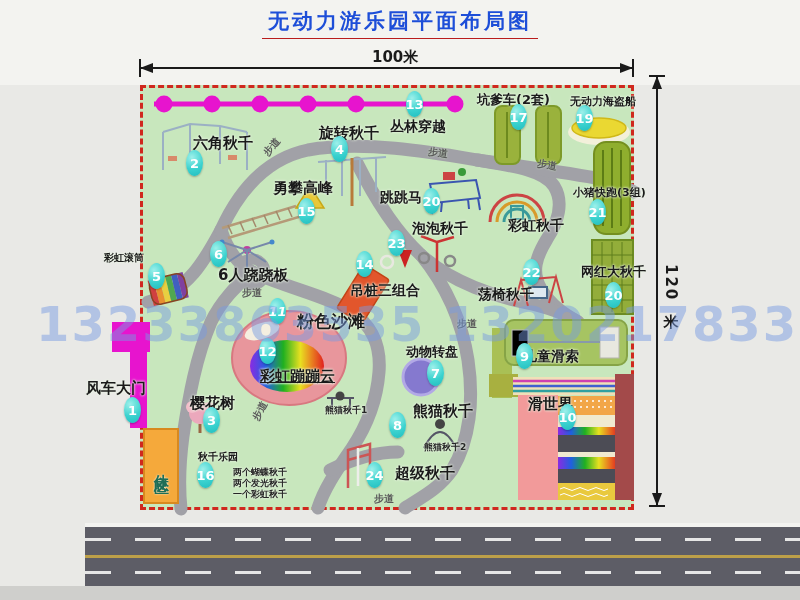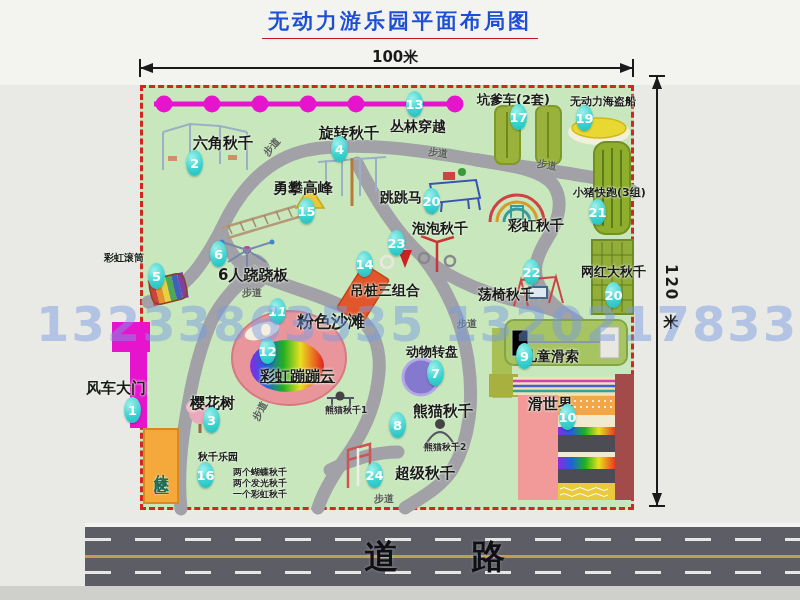--- a/index.html
+++ b/index.html
@@ -312,16 +312,15 @@
       <div class="pathlbl" style="left: 374px; top: 492px;">步道</div>
     </div>
 
   <div id="wm-phone">13233863535 13202178333</div>
 
   <div id="road-top-edge"></div>
   <div id="road">
     <div class="road-dash" style="top:11px"></div>
     <div id="road-yellow"></div>
     <div class="road-dash" style="top:44px"></div>
-    <div id="road-label">道 路</div>
   </div>
   <div id="below-road"></div>
 </div>
 
 </body></html>

